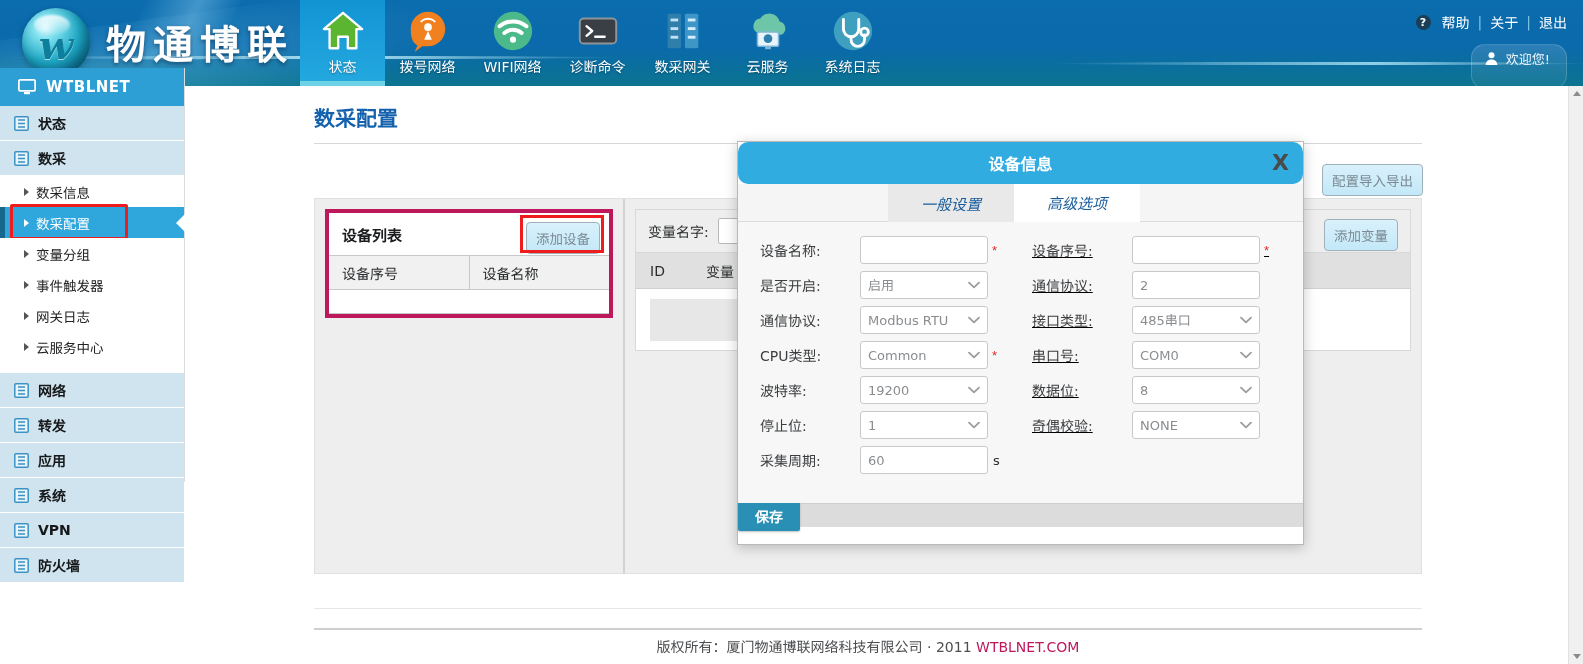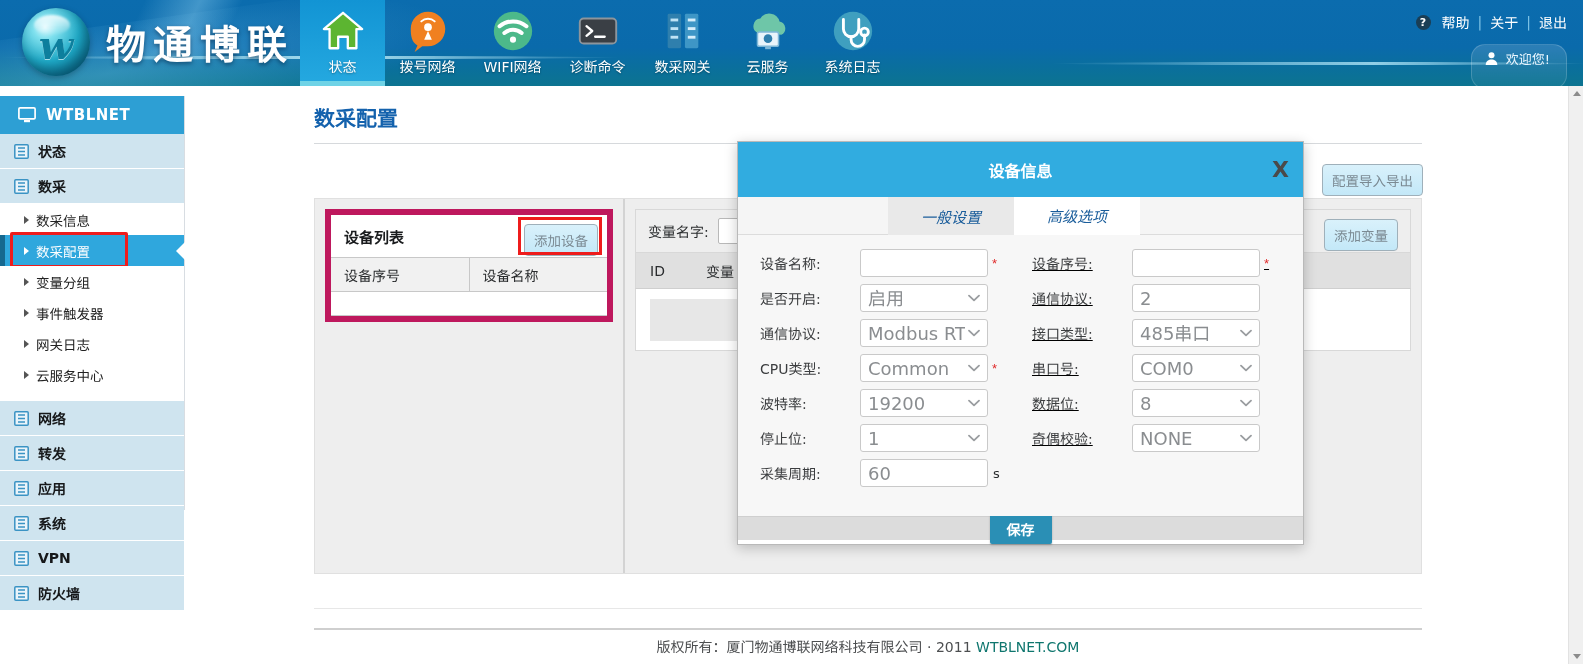--- a/index.html
+++ b/index.html
@@ -124,21 +124,21 @@
     background: linear-gradient(180deg, rgba(255,255,255,0.14), rgba(255,255,255,0.04));
     border: 1px solid rgba(255,255,255,0.18);
     font-size: 13px; color: #eaf6ff;
     font-family: "DejaVu Sans", sans-serif;
     cursor: pointer;
   }
   .user-ico { width:15px; height:15px; }
 
   
   .sidebar {
-    position: absolute; left: 0; top: 96px;
+    position: absolute; left: 0; top: 68px;
     width: 185px; height: 414px;
     background: #ffffff;
     border-right: 1px solid #d8dde2;
   }
   .sb-head {
     height: 38px; background: #2d9fd4;
     display: flex; align-items: center; gap: 10px;
     padding-left: 18px;
     color: #fff; font-weight: 700; font-size: 15px;
     font-family: "DejaVu Sans", sans-serif;
@@ -223,21 +223,21 @@
     background:#eeeeee;
     border:1px solid #e0e0e0;
     display:flex;
   }
   .panel-left {
     width:308px; padding:10px;
   }
   .panel-div { width:2px; background:#d3d3d3; }
   .panel-right { flex:1; padding:10px; }
 
-  .card { background:#ffffff; border:6px solid #be185d; }
+  .card { background:#ffffff; border:4px solid #be185d; }
   .card-head {
     height:42px; display:flex; align-items:center; justify-content:space-between;
     padding:0 9px 0 13px;
     font-size:15px; font-weight:700; color:#1a1c1e;
     font-family:"DejaVu Sans", sans-serif;
     position:relative;
   }
   .addbtn-ring {
     position:absolute; right:5px; top:2px;
     width:84px; height:38px;
@@ -290,25 +290,26 @@
   
   .modal {
     position:absolute; left:737px; top:141px;
     width:567px; height:404px;
     background:#ffffff;
     border:1px solid #b9b9b9;
     box-shadow: 0 3px 12px rgba(0,0,0,0.22);
     z-index: 50;
   }
   .modal-head {
-    height:55px; background:#31ace0;
+    height:42px; background:#31ace0;
     display:flex; align-items:center; justify-content:center;
     color:#fff; font-size:16px; font-weight:700;
     font-family:"DejaVu Sans", sans-serif;
     position:relative;
+    border-radius:10px;
   }
   .modal-close {
     position:absolute; right:14px; top:50%; transform:translateY(-50%);
     font-size:22px; font-weight:700; color:#4a4a4a; cursor:pointer;
     font-family:"DejaVu Sans", sans-serif; line-height:1;
   }
   .modal-tabs {
     height:38px; background:#f5f5f5;
     border-bottom:1px solid #dcdcdc;
     display:flex; padding-left:150px;
@@ -336,60 +337,60 @@
   .fcol.right { width:280px; padding-left:22px;text-decoration:underline; }
   .flabel {
     width:100px; font-size:14px; color:#3b3d3f;
     font-family:"DejaVu Sans", sans-serif;
   }
   .fctl { position:relative; }
   .ftext, .fsel {
     width:128px; height:28px;
     border:1px solid #c9c9c9; border-radius:3px;
     background:#ffffff;
-    font-size:18px; color:#8a8d90;
+    font-size:13px; color:#8a8d90;
     font-family:"DejaVu Sans", sans-serif;
     padding:0 7px;
     outline:none;
   }
   .fsel {
     appearance:none; -webkit-appearance:none;
     padding-right:22px; cursor:pointer;
   }
   .chev {
     position:absolute; right:8px; top:50%; transform:translateY(-50%);
     pointer-events:none;
   }
   .req { color:#e02a2a; font-size:13px; margin-left:4px; }
   .unit { font-size:13px; color:#2a2c2e; margin-left:5px; font-family:"DejaVu Sans", sans-serif; }
 
   .modal-foot {
     height:24px; background:#dcdcdc;
-    display:flex; align-items:center; justify-content:center;
+    display:flex; align-items:center; 
     border-top:1px solid #cfcfcf;
   }
   .save-btn {
     background:#2a8fb5; color:#ffffff; border:none; border-radius:2px;
     font-size:14px; font-weight:700; padding:5px 17px; cursor:pointer;
     font-family:"DejaVu Sans", sans-serif;
     box-shadow: 0 1px 2px rgba(0,0,0,0.25);
   }
 
   
   .footer {
     position:absolute; left:186px; top:608px; width:1383px;
   }
   .foot-rule1 { position:absolute; left:128px; top:0; width:1108px; height:1px; background:#e7e7e7; }
   .foot-rule2 { position:absolute; left:128px; top:20px; width:1108px; height:2px; background:#cfcfcf; }
   .foot-text {
     position:absolute; left:128px; top:28px; width:1108px;
     text-align:center; font-size:14px; color:#4c4e50;
     font-family:"DejaVu Sans", sans-serif;
   }
-  .foot-text a { color:#0f766e; text-decoration:none; }
+  .foot-text a { color:#be185d; text-decoration:none; }
 
   
   .vscroll {
     position:absolute; right:0; top:86px; width:15px; height:578px;
     background:#f0f0f0; border-left:1px solid #e2e2e2;
   }
   .vscroll .up, .vscroll .down {
     position:absolute; left:0; width:15px; height:15px;
     display:flex; align-items:center; justify-content:center; cursor:pointer;
   }

